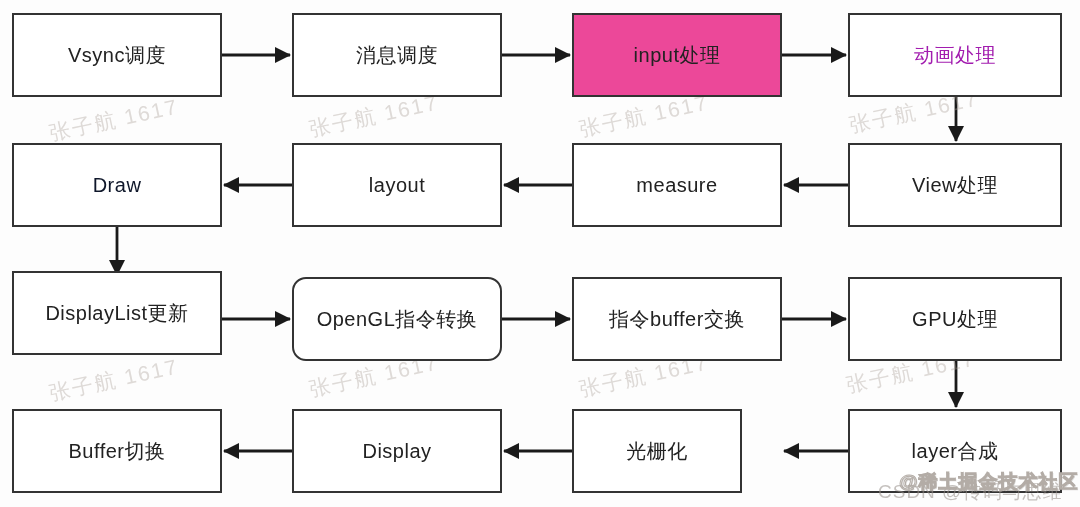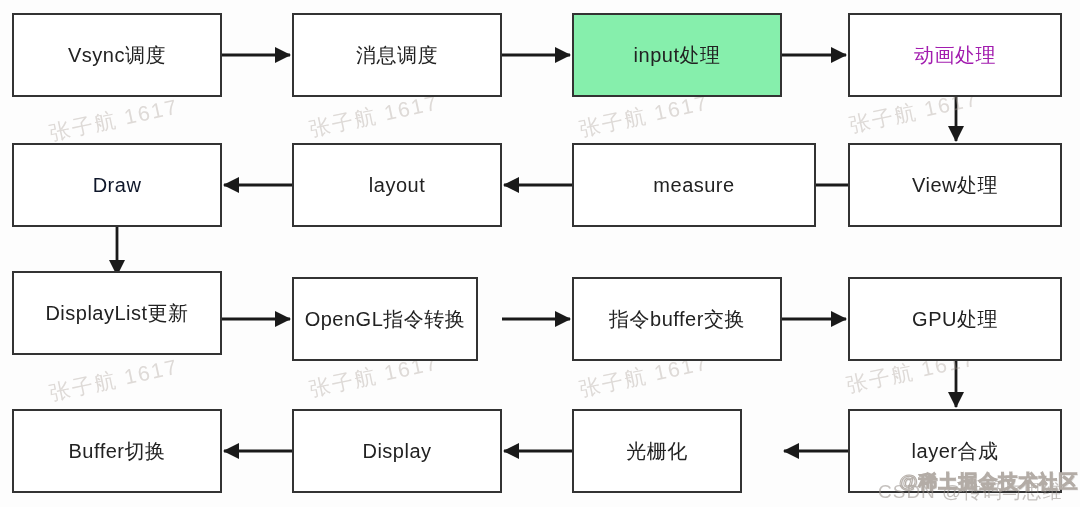--- a/index.html
+++ b/index.html
@@ -78,42 +78,42 @@
       <line x1="292" y1="451" x2="224" y2="451" stroke="#1a1a1a" stroke-width="2.8" marker-end="url(#arrowhead)"></line>
     </svg>
 
   <div id="nodes-layer">
       <div class="node" style="left: 12px; top: 13px; width: 210px; height: 84px; border-color: rgb(51, 51, 51); background: rgb(255, 255, 255);">
         <span class="node-label" style="color: rgb(34, 34, 34);">Vsync调度</span>
       </div>
       <div class="node" style="left: 292px; top: 13px; width: 210px; height: 84px; border-color: rgb(51, 51, 51); background: rgb(255, 255, 255); align-items: center;">
         <span class="node-label" style="color: rgb(34, 34, 34);">消息调度</span>
       </div>
-      <div class="node" style="left: 572px; top: 13px; width: 210px; height: 84px; border-color: rgb(51, 51, 51); background: #86efac;">
+      <div class="node" style="left: 572px; top: 13px; width: 210px; height: 84px; border-color: rgb(51, 51, 51); background: #ec4899;">
         <span class="node-label" style="color: rgb(34, 34, 34);">input处理</span>
       </div>
       <div class="node" style="left: 848px; top: 13px; width: 214px; height: 84px; border-color: rgb(51, 51, 51); background: rgb(255, 255, 255);">
         <span class="node-label" style="color: #a21caf;">动画处理</span>
       </div>
       <div class="node" style="left: 12px; top: 143px; width: 210px; height: 84px; border-color: rgb(51, 51, 51); background: rgb(255, 255, 255);">
         <span class="node-label" style="color: #0f172a;">Draw</span>
       </div>
       <div class="node" style="left: 292px; top: 143px; width: 210px; height: 84px; border-color: rgb(51, 51, 51); background: rgb(255, 255, 255);">
         <span class="node-label" style="color: rgb(34, 34, 34);">layout</span>
       </div>
-      <div class="node" style="left: 572px; top: 143px; width: 244px; height: 84px; border-color: rgb(51, 51, 51); background: rgb(255, 255, 255); text-align: right;">
+      <div class="node" style="left: 572px; top: 143px; width: 210px; height: 84px; border-color: rgb(51, 51, 51); background: rgb(255, 255, 255); text-align: right;">
         <span class="node-label" style="color: rgb(34, 34, 34);">measure</span>
       </div>
       <div class="node" style="left: 848px; top: 143px; width: 214px; height: 84px; border-color: rgb(51, 51, 51); background: rgb(255, 255, 255);">
         <span class="node-label" style="color: rgb(34, 34, 34);">View处理</span>
       </div>
       <div class="node" style="left: 12px; top: 271px; width: 210px; height: 84px; border-color: rgb(51, 51, 51); background: rgb(255, 255, 255);">
         <span class="node-label" style="color: rgb(34, 34, 34);">DisplayList更新</span>
       </div>
-      <div class="node" style="left: 292px; top: 277px; width: 186px; height: 84px; border-color: rgb(51, 51, 51); background: rgb(255, 255, 255);">
+      <div class="node" style="left: 292px; top: 277px; width: 210px; height: 84px; border-color: rgb(51, 51, 51); background: rgb(255, 255, 255); border-radius: 14px;">
         <span class="node-label" style="color: rgb(34, 34, 34);">OpenGL指令转换</span>
       </div>
       <div class="node" style="left: 572px; top: 277px; width: 210px; height: 84px; border-color: rgb(51, 51, 51); background: rgb(255, 255, 255);">
         <span class="node-label" style="color: rgb(34, 34, 34);">指令buffer交换</span>
       </div>
       <div class="node" style="left: 848px; top: 277px; width: 214px; height: 84px; border-color: rgb(51, 51, 51); background: rgb(255, 255, 255);">
         <span class="node-label" style="color: rgb(34, 34, 34);">GPU处理</span>
       </div>
       <div class="node" style="left: 12px; top: 409px; width: 210px; height: 84px; border-color: rgb(51, 51, 51); background: rgb(255, 255, 255);">
         <span class="node-label" style="color: rgb(34, 34, 34);">Buffer切换</span>

